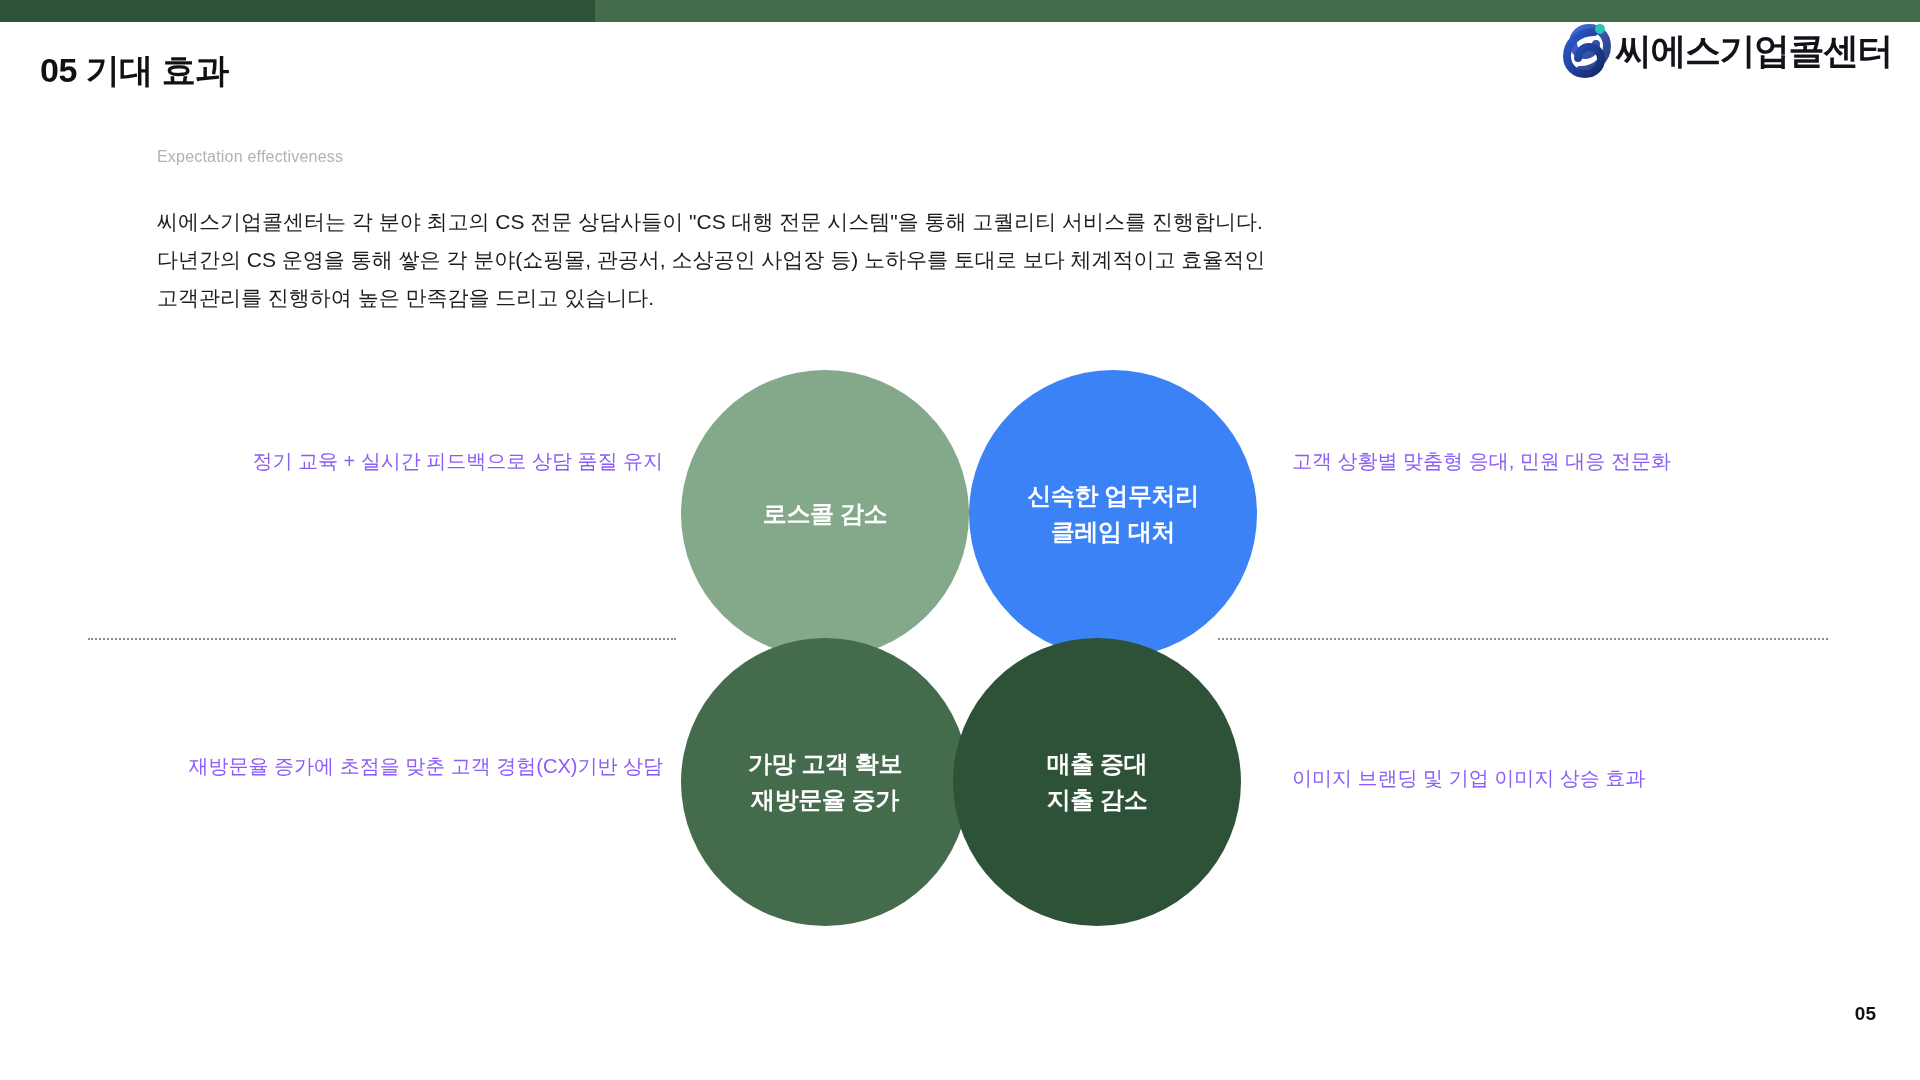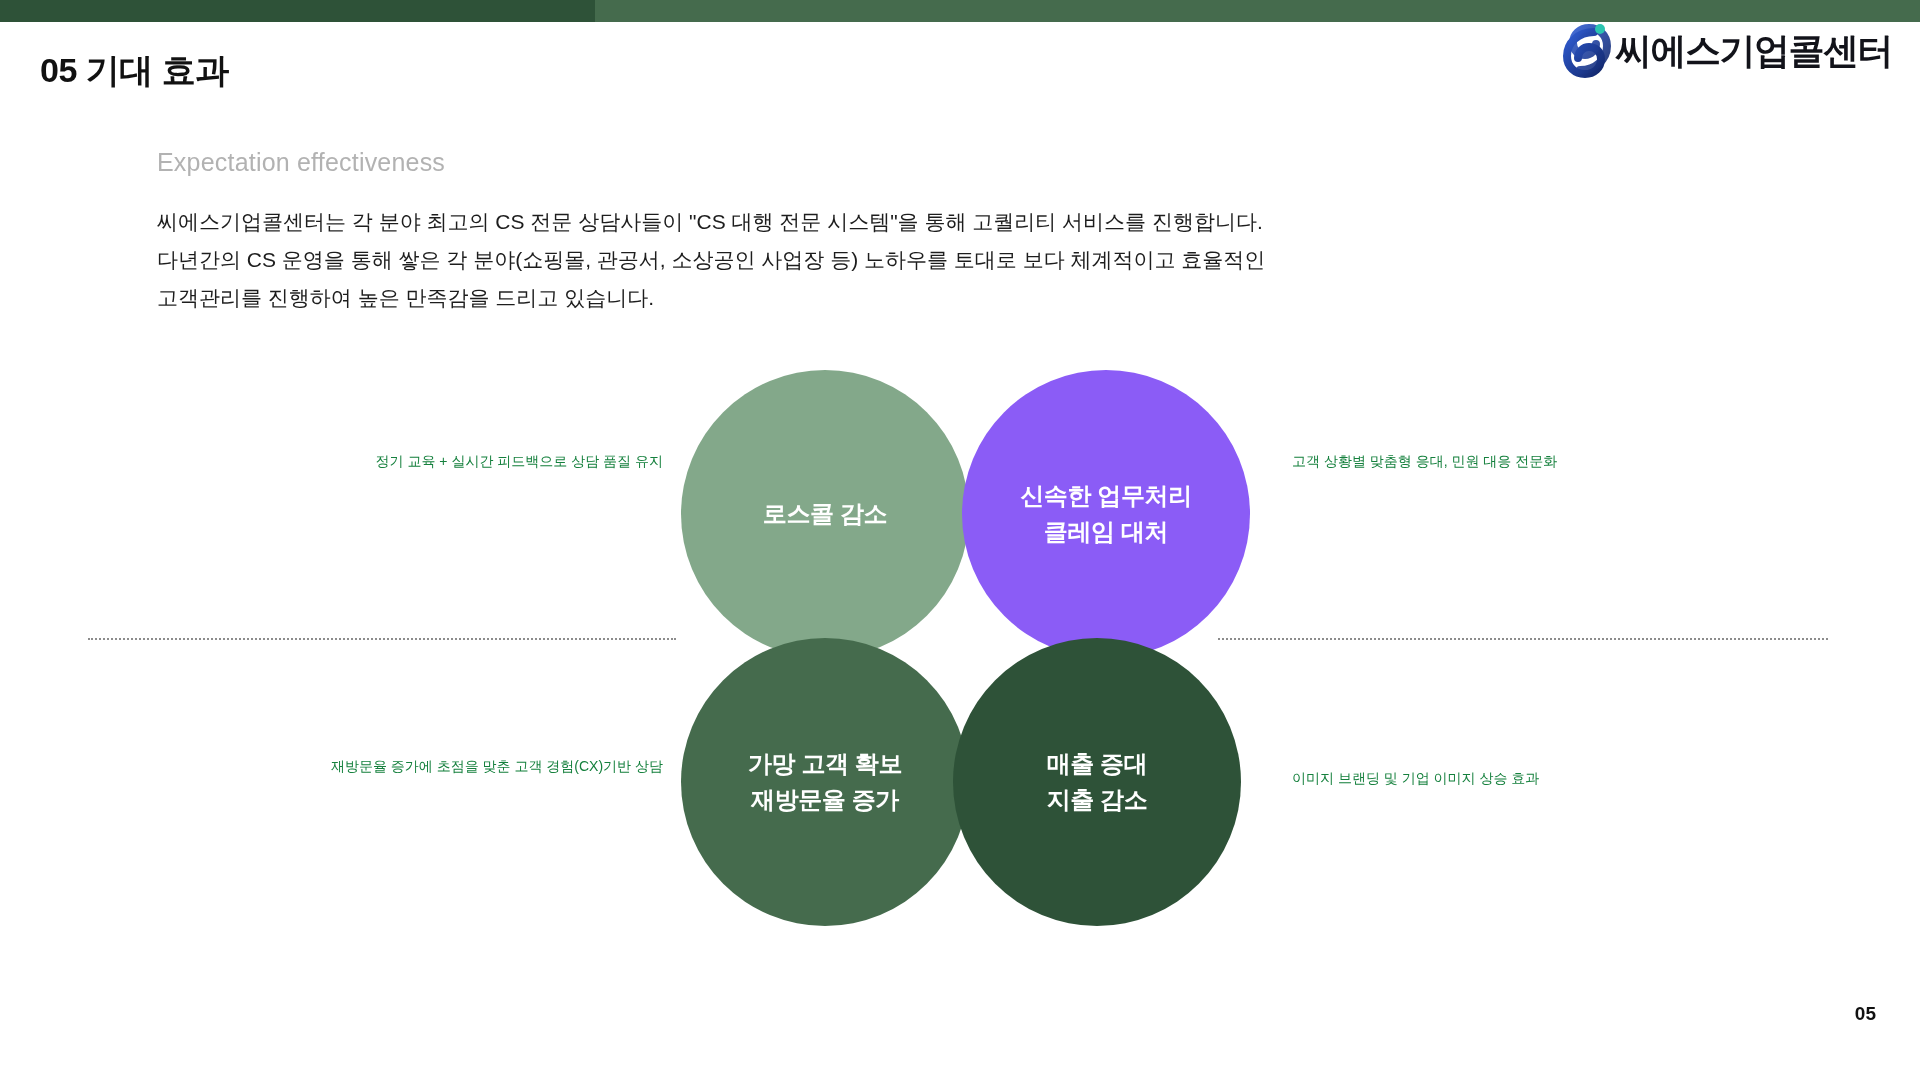--- a/index.html
+++ b/index.html
@@ -73,21 +73,21 @@
     color: #12131a;
     letter-spacing: -1.5px;
     white-space: nowrap;
   }
 
   
   .subtitle {
     position: absolute;
     top: 148px;
     left: 157px;
-    font-size: 25px;
+    font-size: 16px;
     color: #b2b2b2;
     letter-spacing: 0.2px;
     white-space: nowrap;
   }
   .lead {
     position: absolute;
     top: 203px;
     left: 157px;
     font-size: 21px;
     line-height: 38px;
@@ -124,33 +124,33 @@
     justify-content: center;
     text-align: center;
     color: #ffffff;
     font-size: 24px;
     font-weight: 700;
     line-height: 36px;
     letter-spacing: -0.4px;
   }
   .circle .ctext { width: 100%; }
   .circle.tl { left: 0;     top: 0;     background: #83a88a; }
-  .circle.tr { left: 281px; top: 0;     background: #8b5cf6; text-align: center; }
+  .circle.tr { left: 288px; top: 0;     background: #3b82f6; text-align: center; }
   .circle.bl { left: 0;     top: 268px; background: #456b4d; }
   .circle.br { left: 272px; top: 268px; background: #2e5238; }
   .circle.tr, .circle.br { z-index: 2; }
   .circle.bl { z-index: 3; }
   .circle.br { z-index: 4; }
 
   
   .caption {
     position: absolute;
-    font-size: 14px;
+    font-size: 20px;
     line-height: 36px;
-    color: #15803d;
+    color: #8b5cf6;
     white-space: nowrap;
   }
   .caption.top-left    { top: 443px; right: 1257px; text-align: right; }
   .caption.top-right   { top: 443px; left: 1292px;  text-align: right; }
   .caption.bottom-left { top: 748px; right: 1257px; text-align: right; }
   .caption.bottom-right{ top: 760px; left: 1292px;  text-align: left; }
 
   
   .page-num {
     position: absolute;

